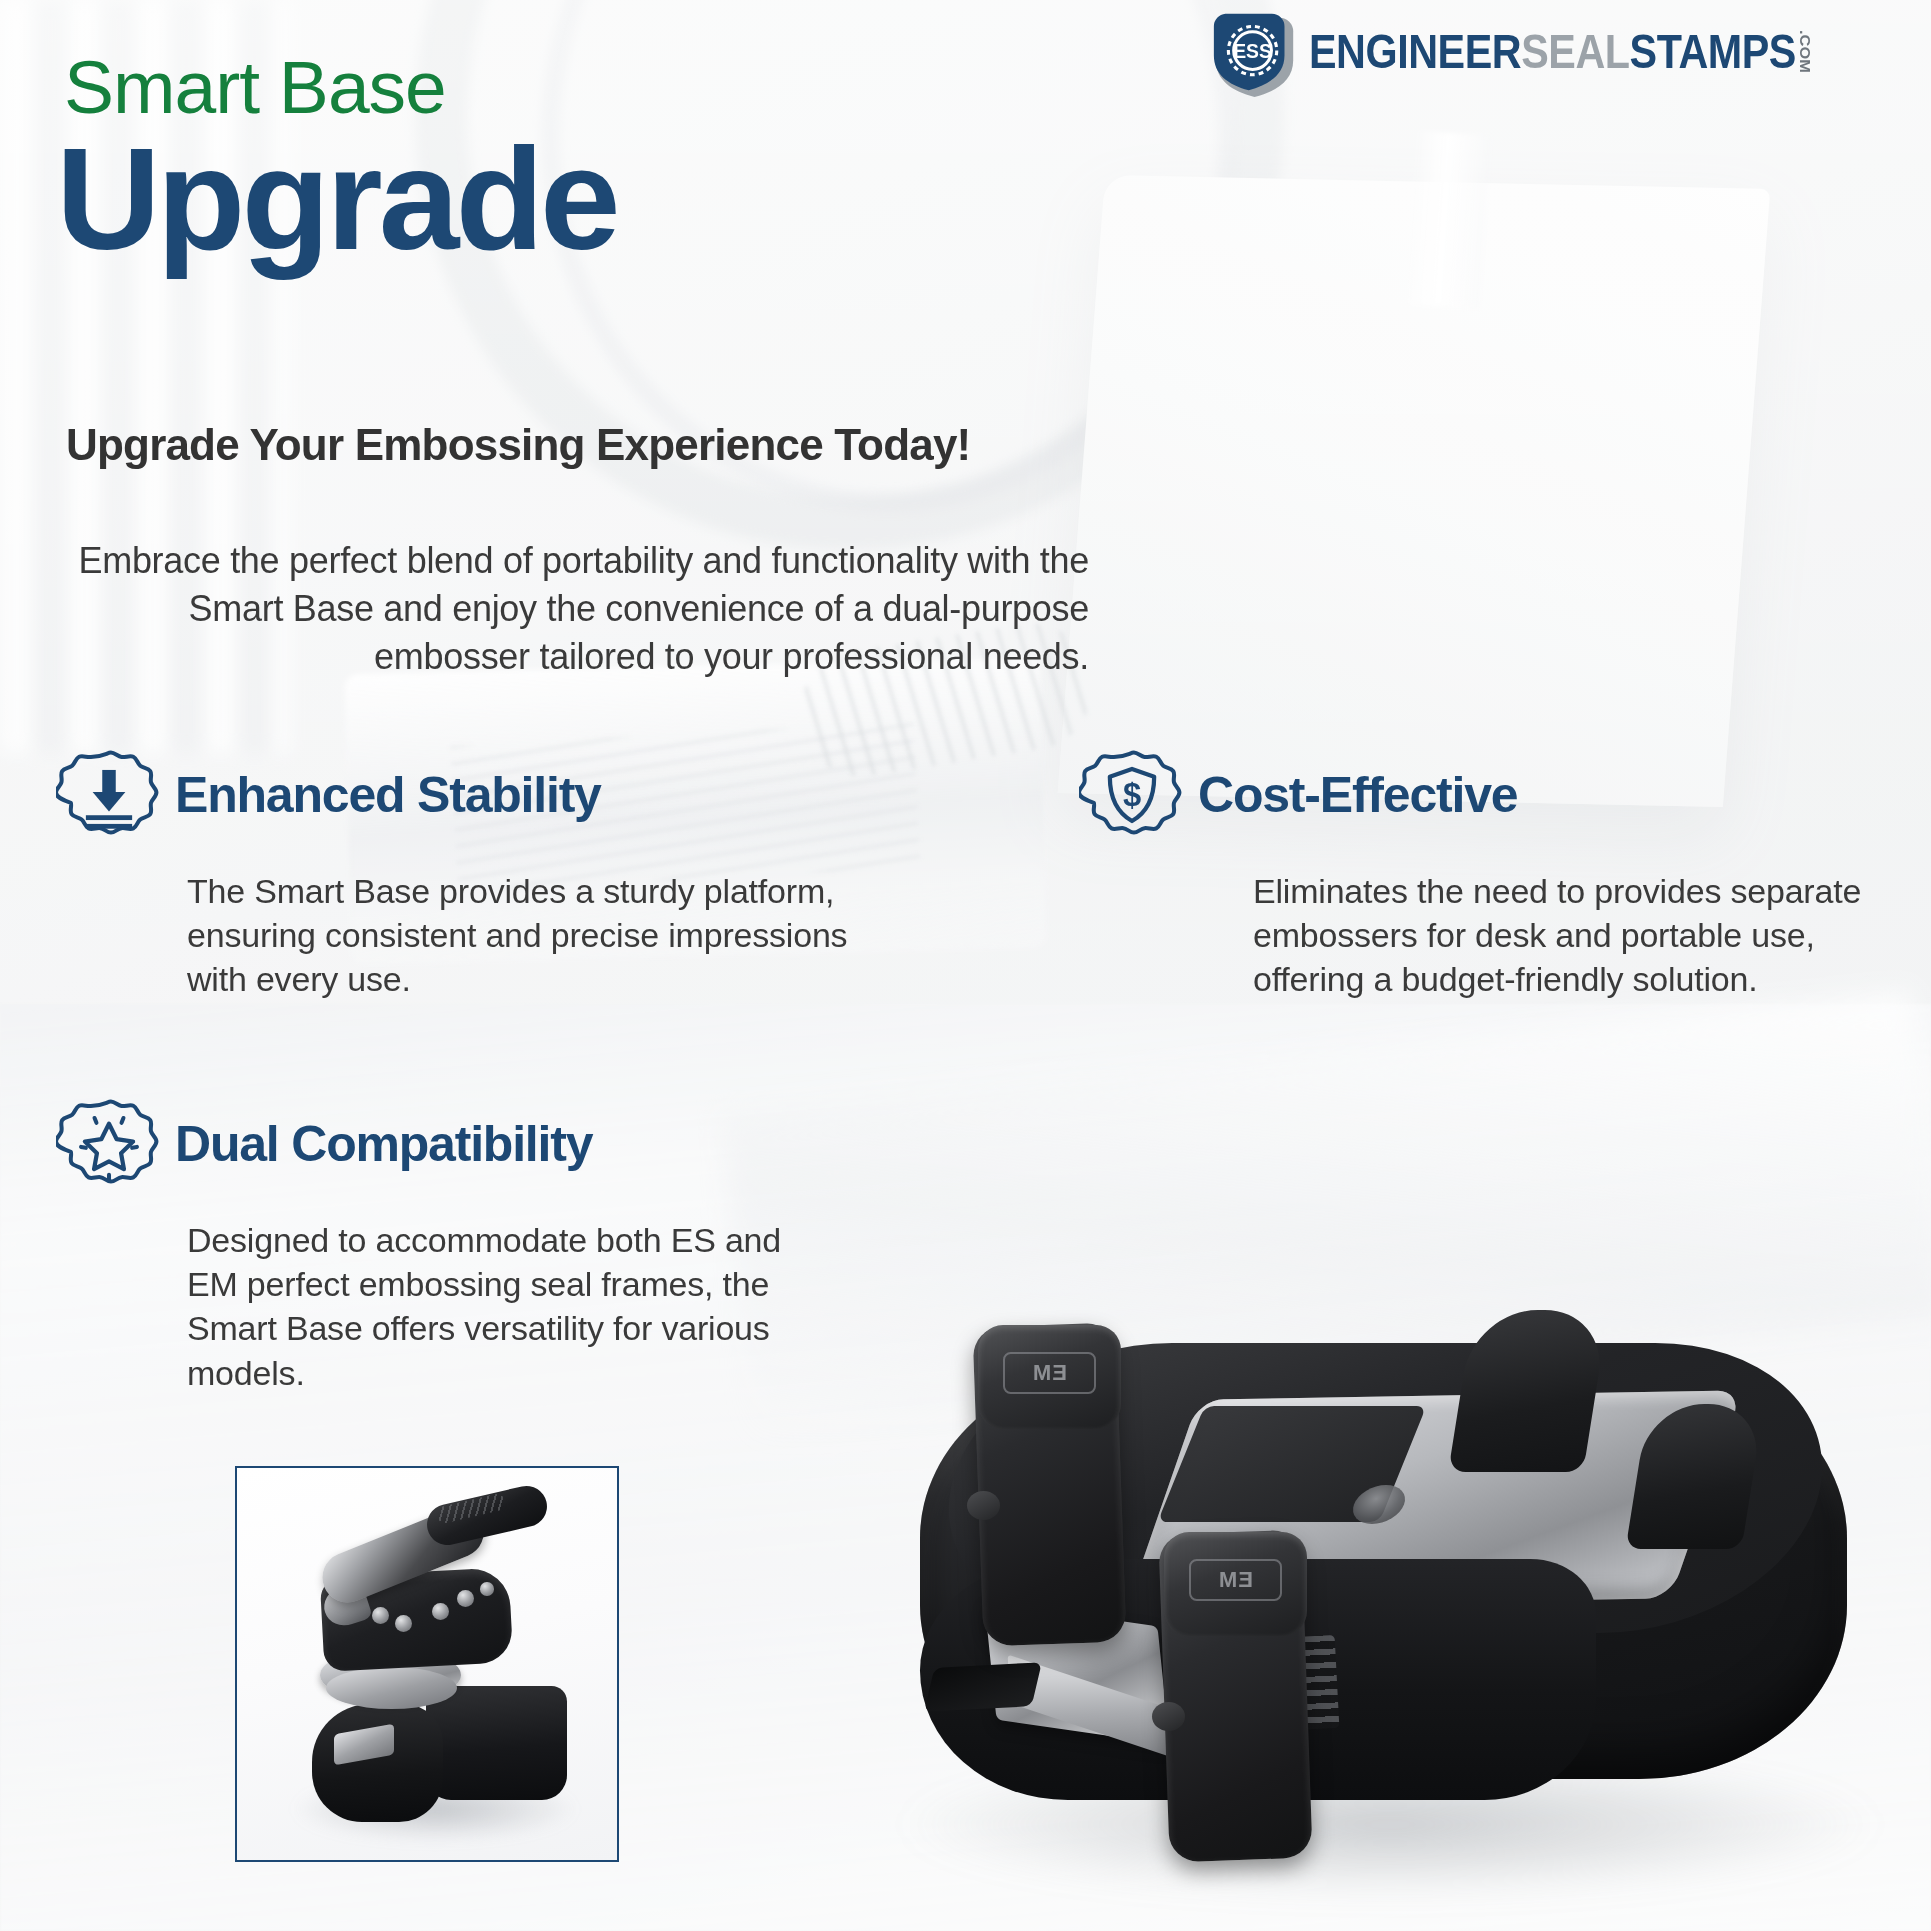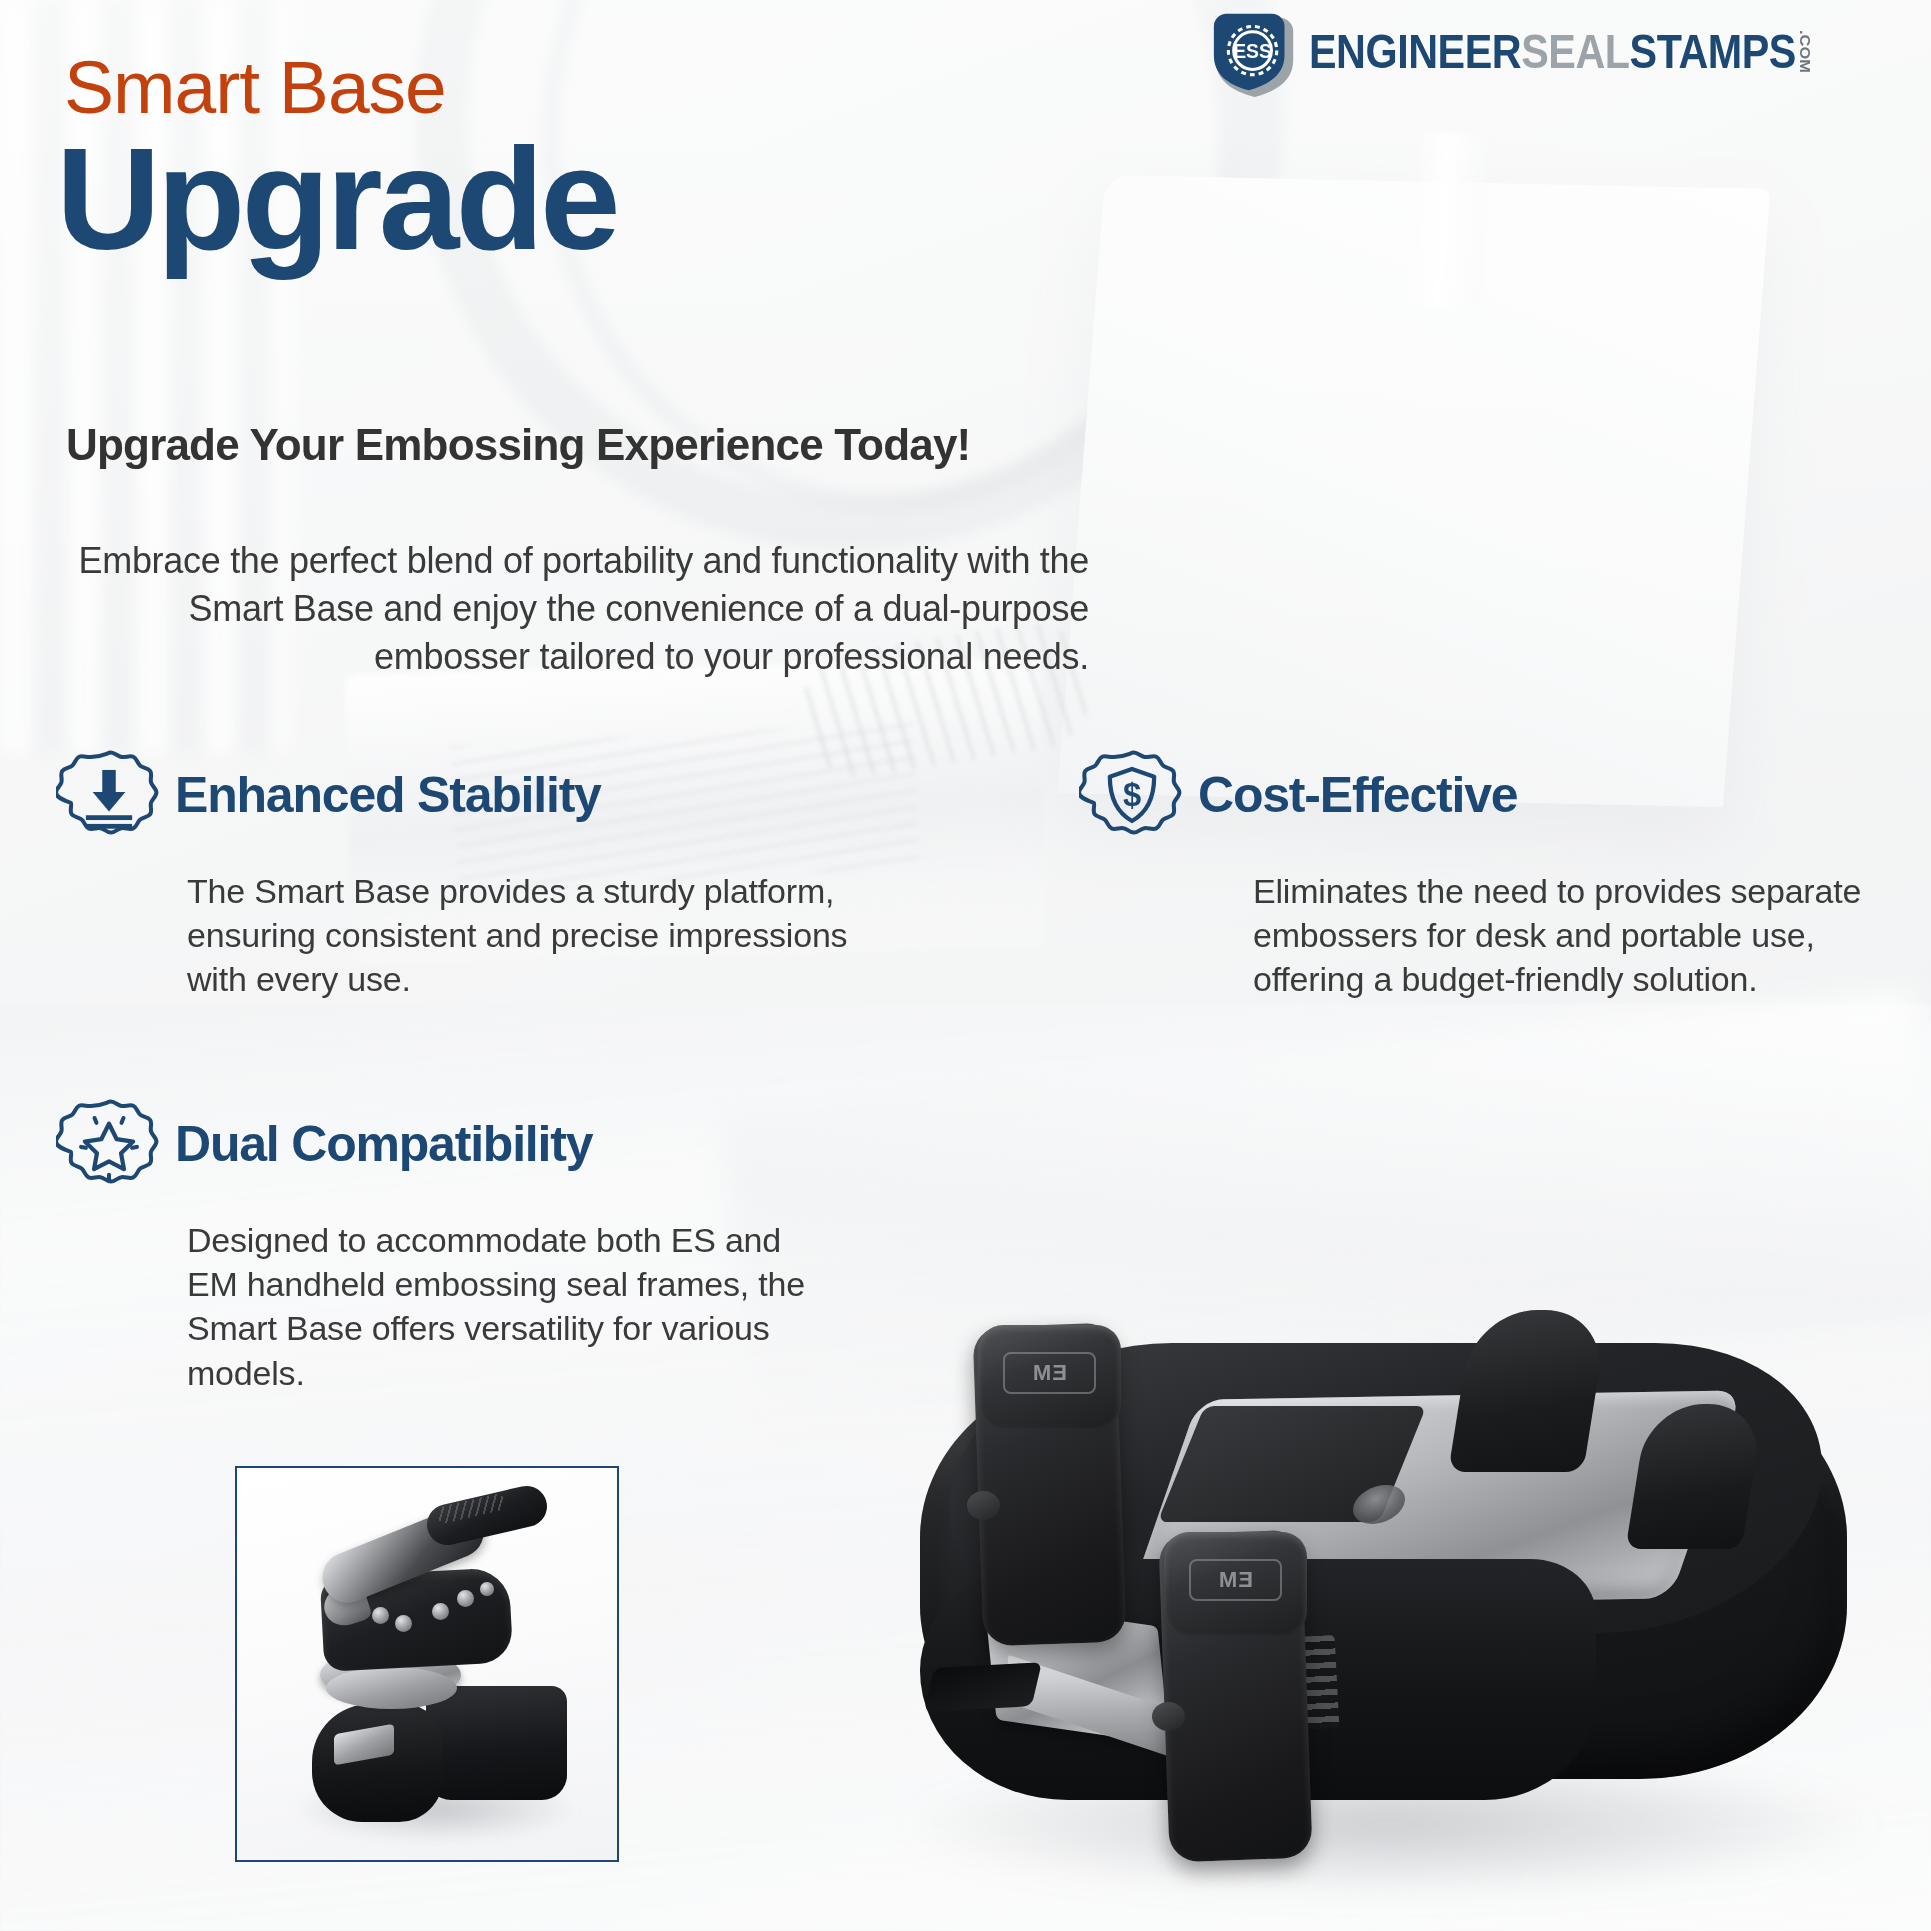--- a/index.html
+++ b/index.html
@@ -136,21 +136,21 @@
   .lw-c { color:#1d4874; }
   .lw-dot {
     color:#6f767d; font-size:16.4px; font-weight:700;
     writing-mode:vertical-rl; letter-spacing:0px;
     margin-left:2.9px; margin-top:1.9px;
   }
 
   
   .head-small {
     position:absolute; left:64px; top:50px;
-    font-size:75px; font-weight:300; color:#c2410c;
+    font-size:75px; font-weight:300; color:#15803d;
     letter-spacing:-1px; line-height:1;
   }
   .head-big {
     position:absolute; left:56px; top:127px;
     font-size:145px; font-weight:700; color:#1d4874;
     letter-spacing:-3.9px; line-height:1;
   }
   .subhead {
     position:absolute; left:66px; top:421px;
     font-size:44px; font-weight:700; color:#333333;
@@ -503,21 +503,21 @@
             <line x1="40" y1="28" x2="42" y2="33"></line>
             <line x1="70" y1="28" x2="68" y2="33"></line>
             <line x1="26" y1="58" x2="31" y2="59"></line>
             <line x1="84" y1="58" x2="79" y2="59"></line>
             <line x1="55" y1="87" x2="55" y2="92"></line>
           </g>
         </svg>
       </div>
       <div class="feature-title">Dual Compatibility</div>
     </div>
-    <div class="feature-body">Designed to accommodate both ES and EM handheld embossing seal frames, the Smart Base offers versatility for various models.</div>
+    <div class="feature-body">Designed to accommodate both ES and EM perfect embossing seal frames, the Smart Base offers versatility for various models.</div>
   </div>
 
   <div class="inset">
     <div class="prod" id="product-inset">
       <div class="ie-shadow"></div>
       <div class="ie-base-r"></div>
       <div class="ie-base-l"></div>
       <div class="ie-chrome-plate"></div>
       <div class="ie-collar"></div>
       <div class="ie-collar2"></div>

